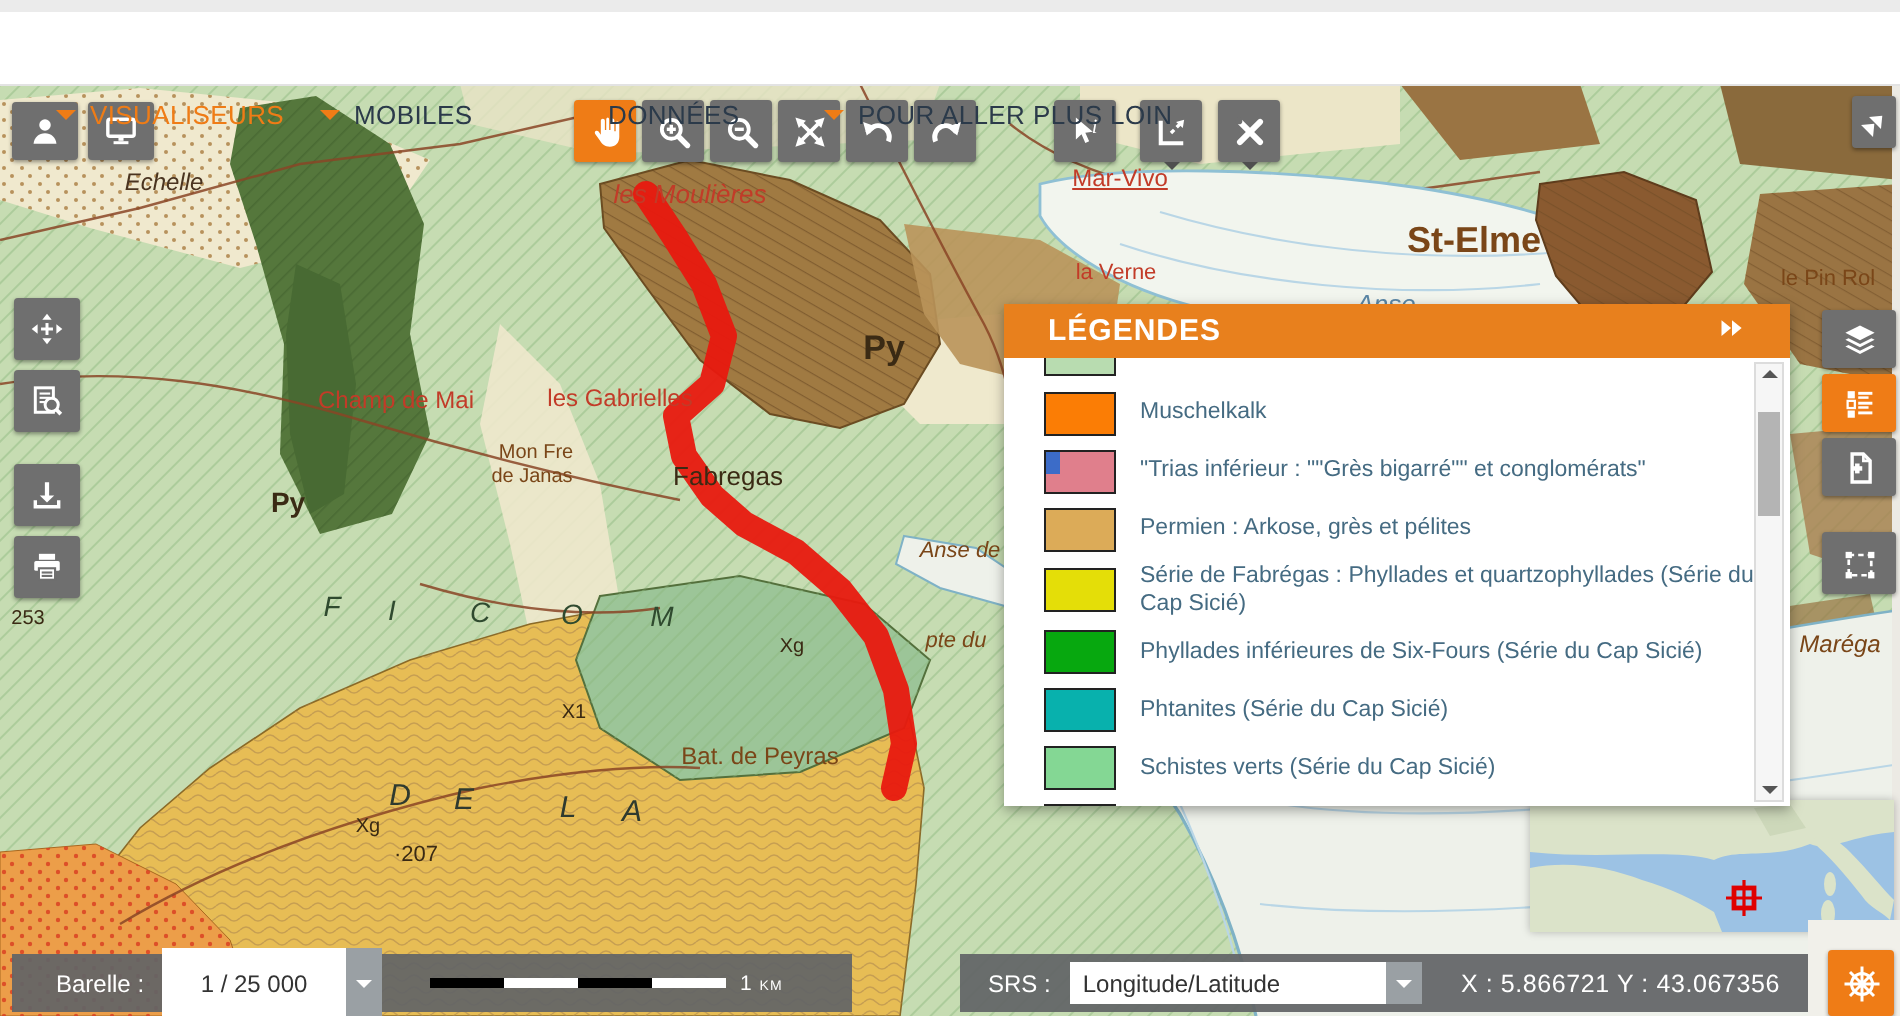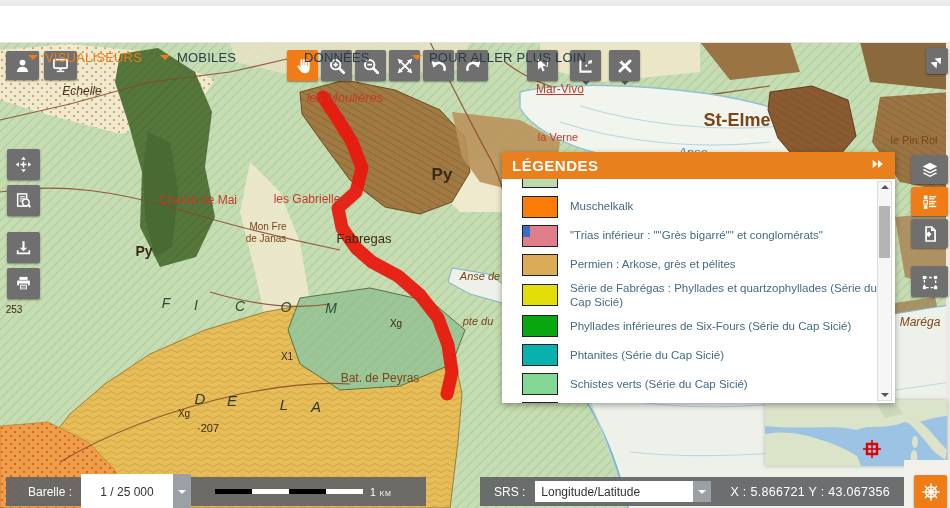--- a/index.html
+++ b/index.html
@@ -23,21 +23,21 @@
         justify-content:center;box-shadow:0 1px 2px rgba(0,0,0,.4);cursor:pointer;padding:0;z-index:5;}
   .mbtn.orange{background:#ef7c16;}
   .mbtn svg{display:block;}
   #toolbar{position:absolute;left:287px;top:50px;display:flex;gap:3px;z-index:5;}
   #toolbar .mbtn{position:relative;width:31px;height:31px;}
   .submenu-arrow{position:absolute;bottom:-8px;left:50%;transform:translateX(-50%);width:0;height:0;
                  border:4px solid transparent;border-top-color:#4f4f4f;}
   
   #legend{position:absolute;left:502px;top:152px;width:393px;z-index:6;box-shadow:0 2px 6px rgba(0,0,0,.35);}
   #legend-header{height:27px;background:#e8801d;color:#fff;display:flex;align-items:center;
-                 padding:0 10px;font-size:15px;font-weight:bold;letter-spacing:.5px;}
+                 padding:0 22px;font-size:15px;font-weight:bold;letter-spacing:.5px;}
   #legend-header .dbl-chevron{margin-left:auto;cursor:pointer;}
   #legend-body{position:relative;background:#fff;height:224px;overflow:hidden;}
   .lg-partial{width:34px;height:8px;margin:0 0 4px 20px;border-left:1px solid #222;
               border-right:1px solid #222;border-bottom:1px solid #222;}
   .lg-row{display:flex;align-items:center;gap:12px;padding:2px 16px 2px 20px;min-height:25px;}
   .lg-swatch{position:relative;width:34px;height:20px;border:1px solid #222;flex:0 0 34px;}
   .lg-corner{position:absolute;left:0;top:0;width:7px;height:11px;}
   .lg-swatch.dotted{background-image:radial-gradient(circle,#e03010 1.1px,transparent 1.2px);
                     background-size:7px 6px;}
   .lg-label{font-size:11.5px;color:#456b82;line-height:1.25;}

